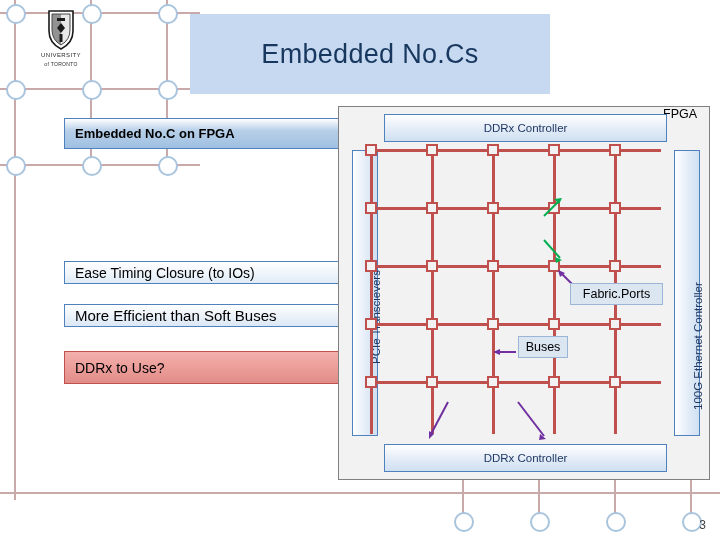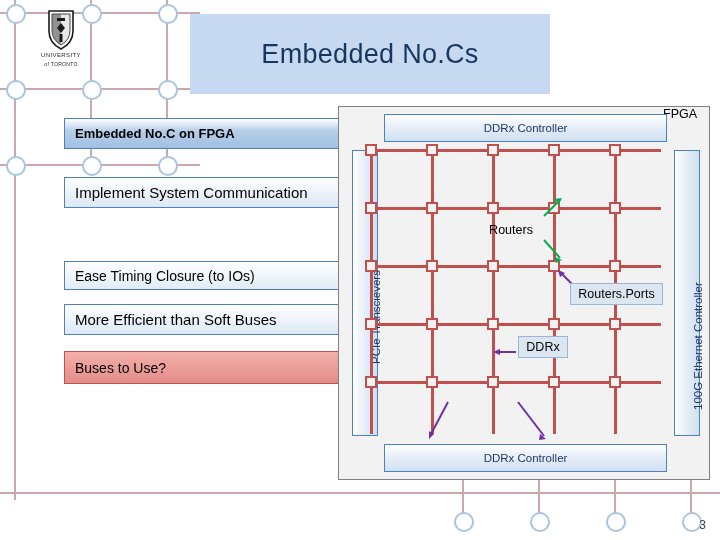--- a/index.html
+++ b/index.html
@@ -104,26 +104,26 @@
     top: 177px; width: 305px; height: 31px;
     background: linear-gradient(to bottom, #ffffff 0%, #e8f0f8 60%, #dce9f5 100%);
   }
   .b1 span { font-size: 15px; }
   .b2 {
     top: 219px; width: 305px; height: 29px;
     background: linear-gradient(to bottom, #ffffff 0%, #eef3fa 60%, #e2ecf7 100%);
   }
   .b2 span { font-size: 13px; }
   .b3 {
-    top: 261px; width: 305px; height: 29px;
+    top: 261px; width: 305px; height: 23px;
     background: linear-gradient(to bottom, #ffffff 0%, #edf4fa 60%, #dfebf6 100%);
   }
   .b3 span { font-size: 14px; }
   .b4 {
-    top: 304px; width: 305px; height: 31px;
+    top: 304px; width: 305px; height: 23px;
     background: linear-gradient(to bottom, #ffffff 0%, #e9f1f9 60%, #dbe8f5 100%);
   }
   .b4 span { font-size: 15px; }
   .b5 {
     top: 351px; width: 305px; height: 33px;
     background: linear-gradient(to bottom, #f3b0ac 0%, #ea9a96 60%, #e08d88 100%);
     border-color: #c0504d;
   }
   .b5 span { font-size: 14px; }
 
@@ -277,31 +277,28 @@
     <div class="logo-text-2">of TORONTO</div>
   </div>
 
   <div class="title-box">
     <div class="title-text">Embedded No.Cs</div>
   </div>
 
   <div class="bullet b0">
     <span>Embedded No.C on FPGA</span>
   </div>
-  <div class="bullet b1">
-    <span>Implement System Communication</span>
-  </div>
   <div class="bullet b3">
     <span>Ease Timing Closure (to IOs)</span>
   </div>
   <div class="bullet b4">
     <span>More Efficient than Soft Buses</span>
   </div>
   <div class="bullet b5">
-    <span>Buses to Use?</span>
+    <span>DDRx to Use?</span>
   </div>
 
   <div class="fpga"></div>
   <div class="fpga-label">FPGA</div>
 
   <div class="ddr ddr-top">DDRx Controller</div>
   <div class="ddr ddr-bottom">DDRx Controller</div>
 
   <div class="vside pcie"></div>
   <div class="vlabel" style="left:370px;top:364px;transform:rotate(-90deg);">PCIe Transcievers</div>
@@ -366,18 +363,17 @@
 
     <path d="M178 246 L158 246" stroke="#7030a0" stroke-width="2" fill="none"></path>
     <path d="M155 246 l7 -3 l0 6 Z" fill="#7030a0"></path>
 
     <path d="M110 296 L92 330" stroke="#7030a0" stroke-width="2" fill="none"></path>
     <path d="M91 333 l0 -8 l5 3 Z" fill="#7030a0"></path>
     <path d="M180 296 L206 330" stroke="#7030a0" stroke-width="2" fill="none"></path>
     <path d="M208 333 l-6 -5 l-1 6 Z" fill="#7030a0"></path>
   </svg>
 
-  <div class="callout plain co-routers">Routers</div>
-  <div class="callout boxed co-fabric">Routers.Ports</div>
-  <div class="callout boxed co-links">DDRx</div>
+  <div class="callout boxed co-fabric">Fabric.Ports</div>
+  <div class="callout boxed co-links">Buses</div>
 
   <div class="page-num">3</div>
 </div>
 
 </body></html>

